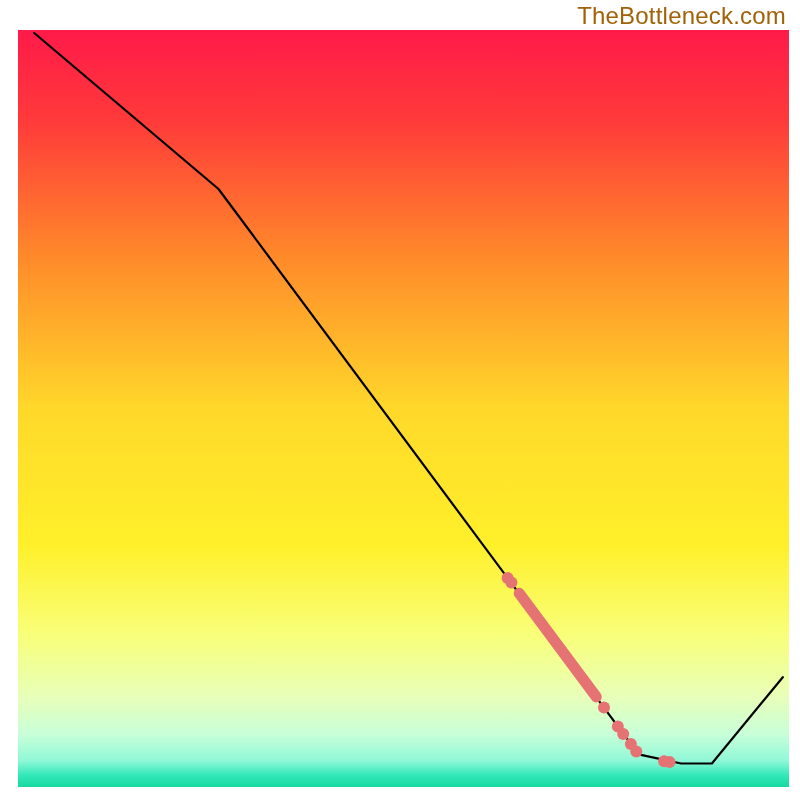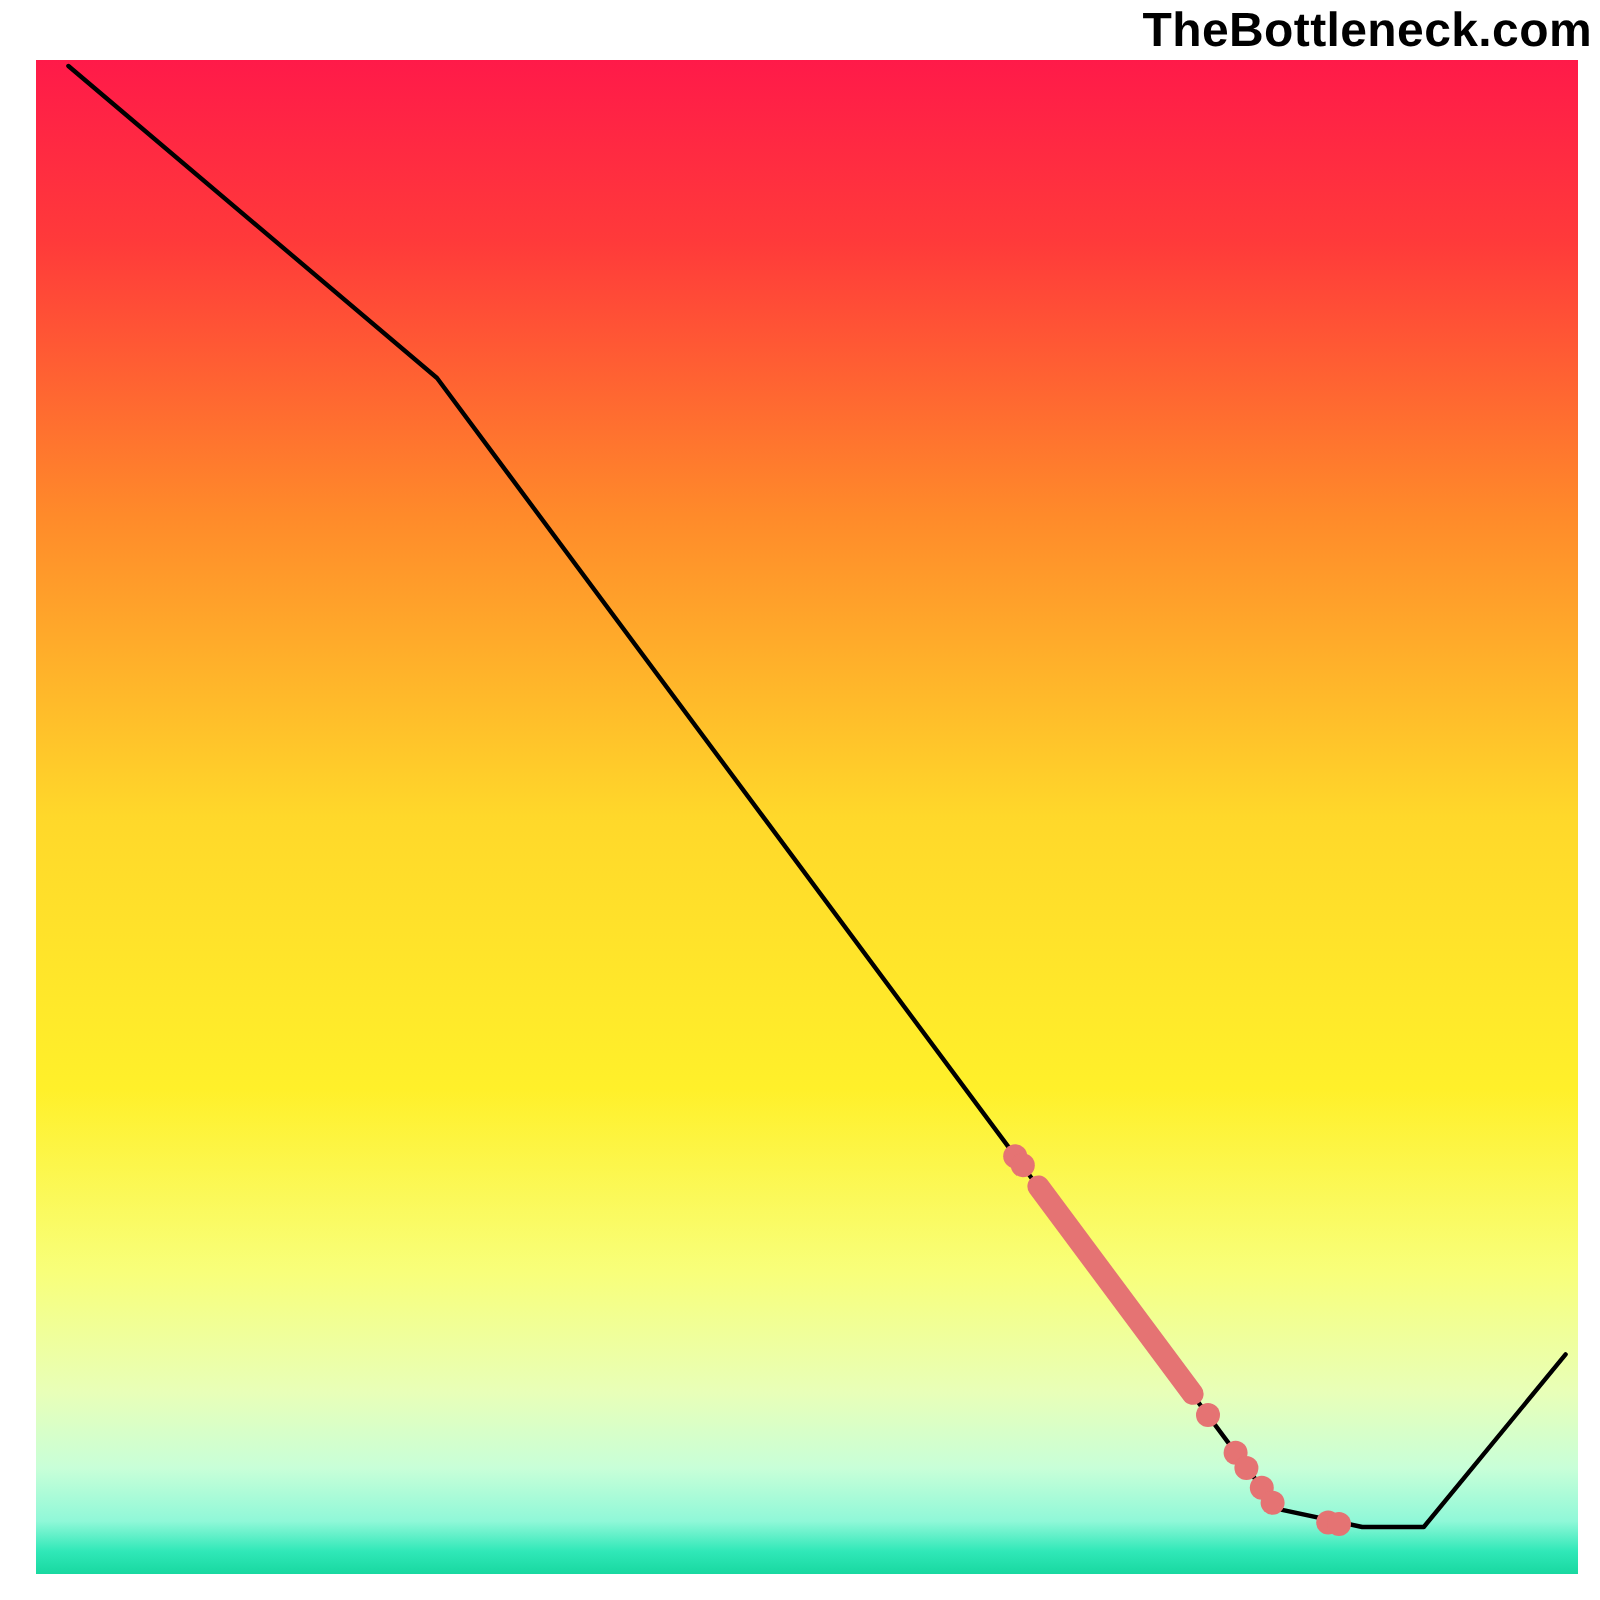--- a/index.html
+++ b/index.html
@@ -12,24 +12,24 @@
     font-family: Arial, Helvetica, sans-serif;
   }
   .chart-wrap {
     position: relative;
     width: 800px;
     height: 800px;
   }
   .watermark {
     position: absolute;
     top: 2px;
-    right: 4px;
+    right: 14px;
     font-size: 24px;
-    font-weight: 700;
-    color: #000000;
+    font-weight: 400;
+    color: #a16207;
     letter-spacing: 0.2px;
     z-index: 10;
   }
   svg.plot {
     position: absolute;
     left: 0;
     top: 0;
   }
 </style>
 </head>

